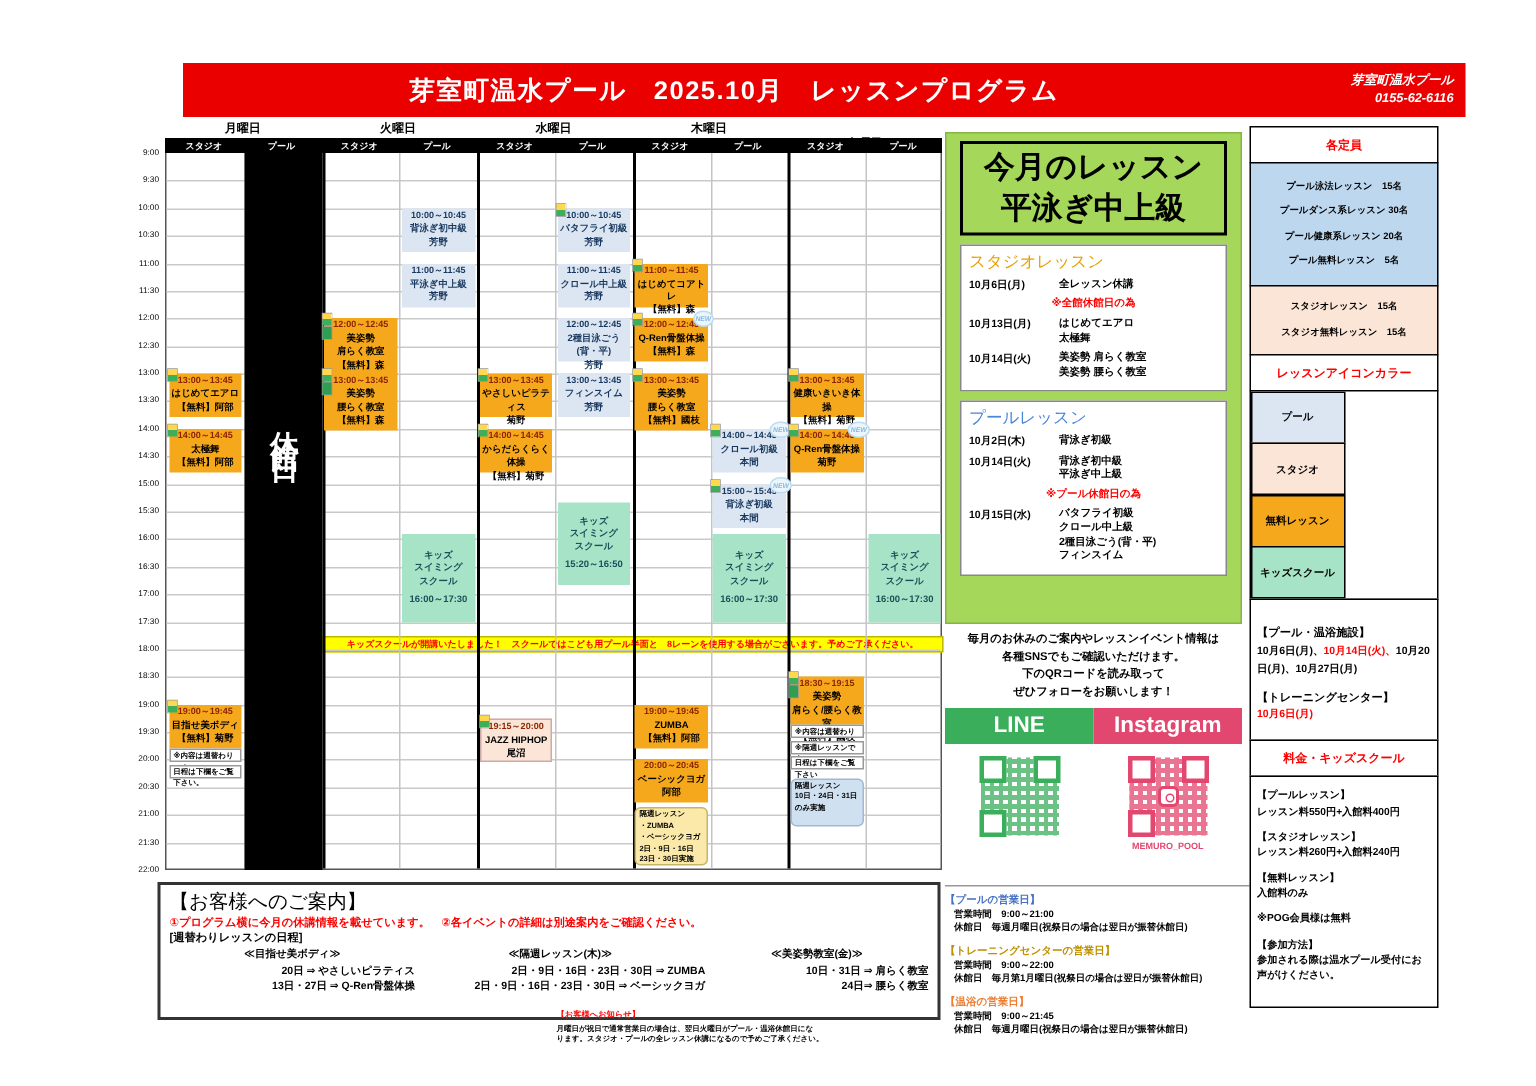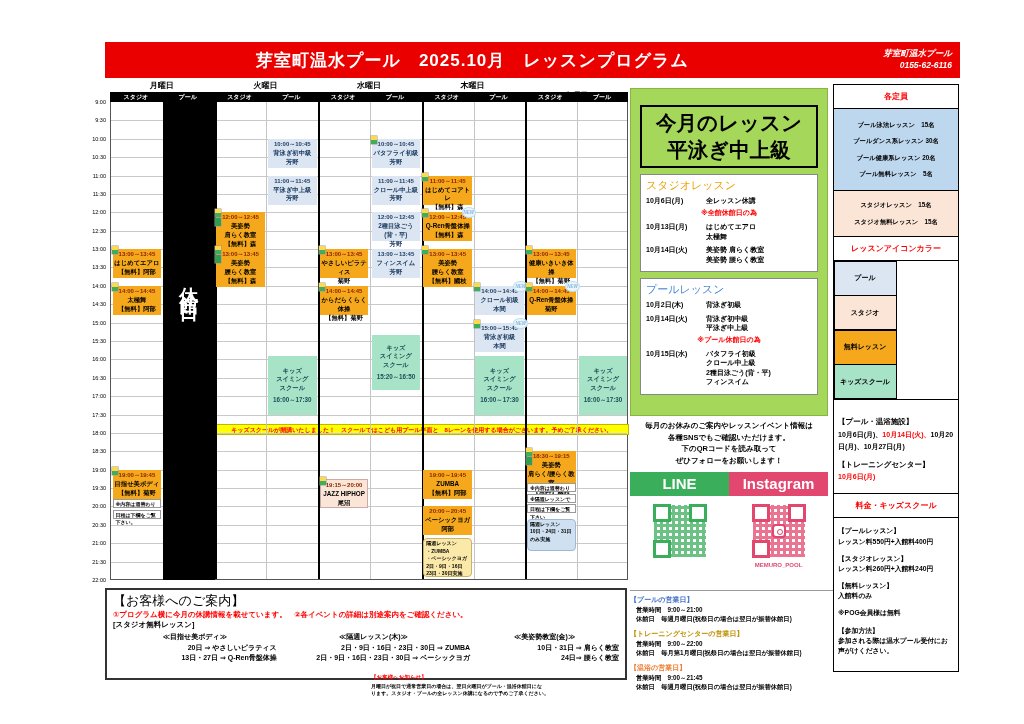--- a/index.html
+++ b/index.html
@@ -1,19 +1,19 @@
 <!DOCTYPE html>
 <html><head>
 <meta charset="utf-8">
 <style>
   html,body{margin:0;padding:0;background:#fff;}
   body{width:1024px;height:724px;position:relative;font-family:"Liberation Sans","DejaVu Sans",sans-serif;overflow:hidden;}
   [data-name]{box-sizing:border-box;}
   
-  .hdr{position:absolute;left:105px;top:42px;width:855px;height:36px;background:#EB0000;color:#fff;display:flex;align-items:center;}
+  .hdr{position:absolute;left:122px;top:42px;width:855px;height:36px;background:#EB0000;color:#fff;display:flex;align-items:center;}
   .hdr-title{flex:1;text-align:center;font-weight:bold;font-size:17px;letter-spacing:1px;}
   .hdr-right{width:120px;text-align:right;padding-right:8px;font-size:8.5px;font-weight:bold;font-style:italic;line-height:1.4;}
   
   .dayrow{position:absolute;left:110px;top:80px;width:518px;height:12px;}
   .daylab{position:absolute;top:0;font-size:8px;font-weight:bold;text-align:center;}
   .colhdr{position:absolute;left:110px;top:92px;width:518px;height:10px;background:#000;}
   .colhdr span{position:absolute;top:1px;color:#fff;font-size:6px;font-weight:bold;text-align:center;width:51.8px;}
   
   .taxis{position:absolute;left:78px;top:102px;width:30px;height:486px;}
   .tlabel{position:absolute;right:2px;font-size:5.5px;color:#000;width:28px;text-align:right;}
@@ -36,21 +36,21 @@
   .b-line{font-size:6.3px;line-height:1.42;}
   .newb{position:absolute;top:-5px;right:-4px;background:#EAF5FC;color:#8AB9DF;border:1px solid #BDDCF0;border-radius:50%;font-size:4.5px;padding:2px 1px;font-style:italic;z-index:3;}
   .mk{position:absolute;left:-1px;top:-3px;width:6px;height:8px;background:linear-gradient(180deg,#FFD84D 0 48%,#3FAE5C 48% 100%);box-shadow:0 0 0 0.5px #999;z-index:3;}
   .mk2{top:6px;background:#2F9E52;}
   .noteb{position:absolute;font-weight:bold;font-size:5px;line-height:1.5;text-align:left;padding:1px 2px;background:#fff;}
   .note-white{border:0.5px solid #999;}
   .note-yellow{background:#FBE9A9;border:1px solid #C9B36A;border-radius:4px;}
   .note-blue{background:#CFE0F1;border:1px solid #9FB8D4;border-radius:4px;}
   
   .panel{position:absolute;left:630px;top:88px;width:198px;height:328px;background:#A5D75A;border:1px solid #86B544;padding:5px 9px;}
-  .panel-title{border:2px solid #000;text-align:center;font-weight:bold;font-size:20.5px;line-height:1.3;padding:3px 12px;color:#000;margin-top:11px;}
+  .panel-title{border:2px solid #000;text-align:center;font-weight:bold;font-size:20.5px;line-height:1.3;padding:3px 12px;color:#000;}
   .ann-box{background:#fff;border:0.5px solid #888;margin-top:6px;padding:3px 5px;}
   .ann-h{font-weight:normal;font-size:11px;margin-bottom:3px;}
   .ann-item{display:flex;gap:4px;margin-bottom:4px;}
   .ann-date{width:56px;font-size:7px;font-weight:bold;flex-shrink:0;}
   .ann-lines{font-size:7px;font-weight:bold;line-height:1.35;}
   .ann-red{color:#F00;font-size:7px;font-weight:bold;text-align:center;margin:-2px 0 4px 0;}
   
   .sns{position:absolute;left:630px;top:420px;width:198px;}
   .sns-info{font-size:7.5px;font-weight:bold;text-align:center;line-height:1.55;color:#000;}
   .sns-btns{display:flex;margin-top:5px;}
@@ -554,21 +554,21 @@
       <div class="fi" data-name="fee-item">
         <div data-name="fee-heading">【参加方法】</div>
         <div data-name="fee-body">参加される際は温水プール受付にお声がけください。</div>
       </div>
     </div>
 </div>
 
 <div class="guide" data-name="customer-guide-box">
   <div class="g-title" data-name="guide-title">【お客様へのご案内】</div>
   <div class="g-red" data-name="guide-red-line">①プログラム横に今月の休講情報を載せています。　②各イベントの詳細は別途案内をご確認ください。</div>
-  <div class="g-sub" data-name="guide-subtitle">[スタジオ無料レッスン]</div>
+  <div class="g-sub" data-name="guide-subtitle">[週替わりレッスンの日程]</div>
   <div class="g-groups" data-name="guide-groups">
       <div class="g-grp g1" data-name="guide-group">
         <div class="gh" data-name="guide-group-heading">≪目指せ美ボディ≫</div>
         <div class="gl" data-name="guide-group-line">20日 ⇒ やさしいピラティス</div>
         <div class="gl" data-name="guide-group-line">13日・27日 ⇒ Q-Ren骨盤体操</div>
       </div>
       <div class="g-grp g2" data-name="guide-group">
         <div class="gh" data-name="guide-group-heading">≪隔週レッスン(木)≫</div>
         <div class="gl" data-name="guide-group-line">2日・9日・16日・23日・30日 ⇒ ZUMBA</div>
         <div class="gl" data-name="guide-group-line">2日・9日・16日・23日・30日 ⇒ ベーシックヨガ</div>

